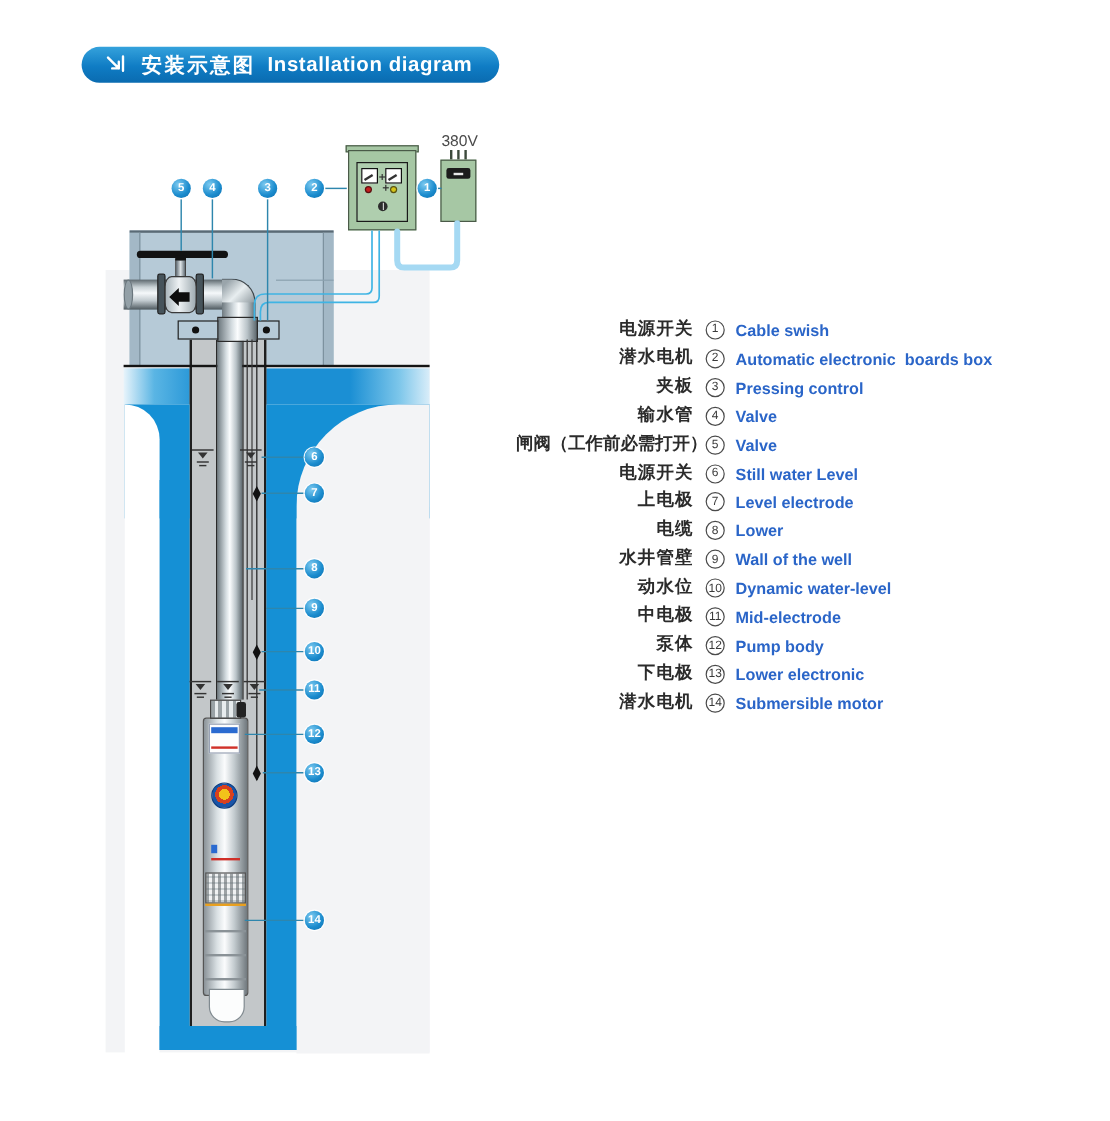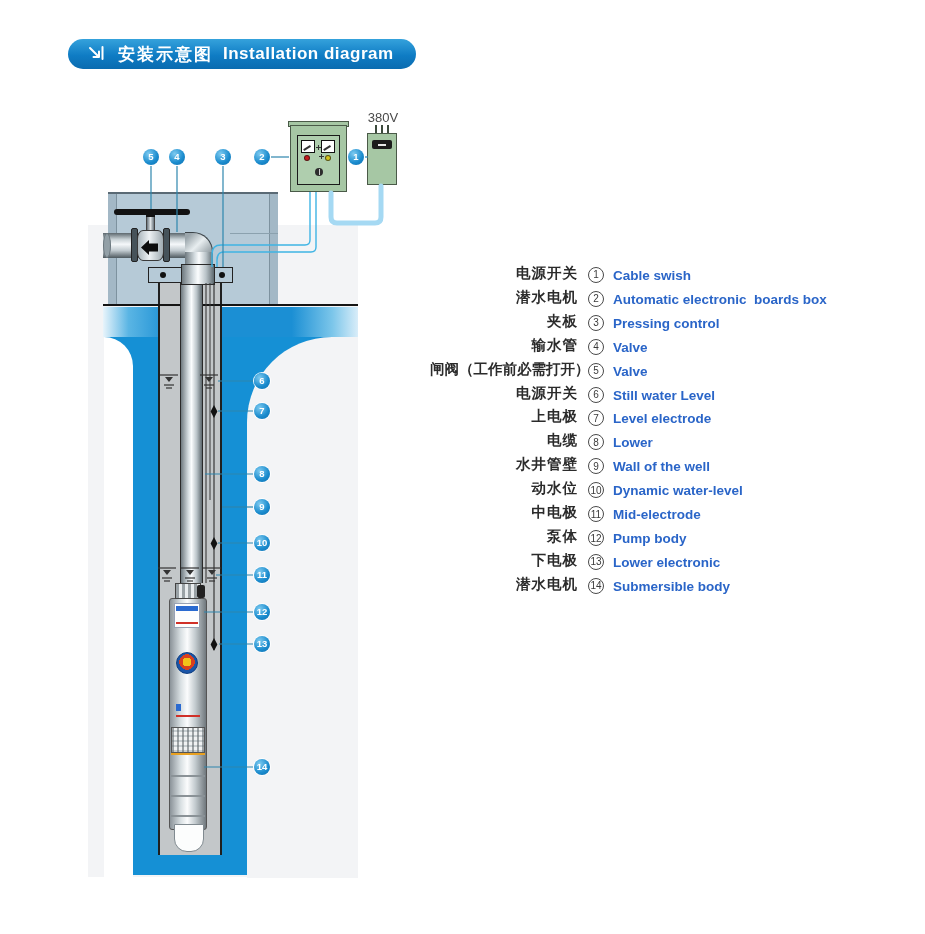--- a/index.html
+++ b/index.html
@@ -343,17 +343,17 @@
         <span class="len">Pump body</span>
       </div>
     <div class="lrow">
         <span class="lzh">下电极</span>
         <span class="lnum">13</span>
         <span class="len">Lower electronic</span>
       </div>
     <div class="lrow">
         <span class="lzh">潜水电机</span>
         <span class="lnum">14</span>
-        <span class="len">Submersible body</span>
+        <span class="len">Submersible motor</span>
       </div>
   </div>
 
 </div>
 
 </body></html>

